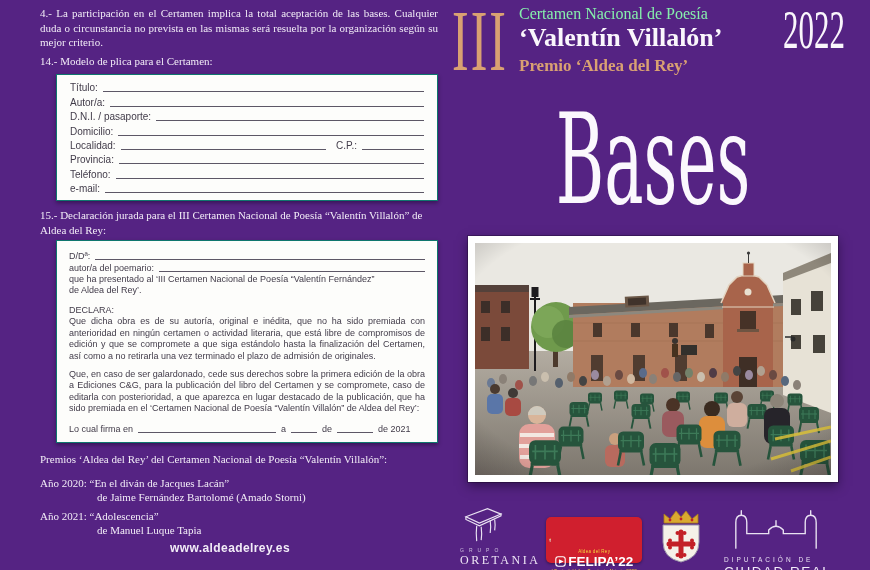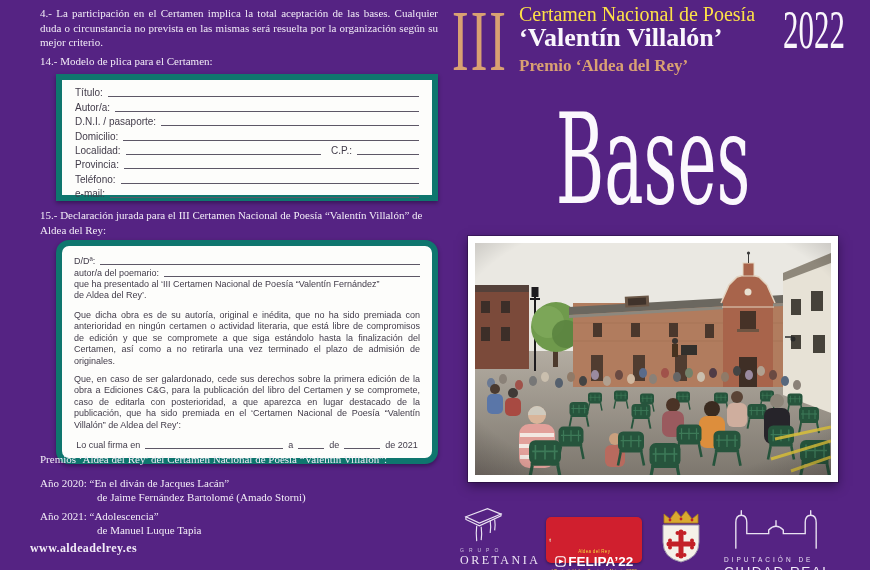--- a/index.html
+++ b/index.html
@@ -8,48 +8,48 @@
     background:#552383;
     font-family:"Liberation Serif",serif;
   }
   .abs{position:absolute;}
   .wtxt{color:#f2ecf7;}
   .just{text-align:justify;}
 
   
   .clause{font-size:11px;line-height:1.32;}
   .whitebox{
-    background:#fdfdfb;border:6px solid #0f766e;box-sizing:border-box;
+    background:#fdfdfb;border:1px solid #0f766e;box-sizing:border-box;
     box-shadow:0 2px 4px rgba(20,5,35,.45);
     font-family:"Liberation Sans",sans-serif;color:#413b49;
   }
   .frow{display:flex;align-items:flex-end;height:14.4px;}
   .frow .lbl{font-size:10px;line-height:13px;white-space:nowrap;}
   .fill{flex:1;border-bottom:1px solid #5d5766;height:2px;margin-left:5px;margin-bottom:2px;}
   .fill.cpfill{flex:0 0 62px;}
   .cplbl{font-size:10px;line-height:13px;margin-left:10px;white-space:nowrap;}
 
-  .decl{font-size:9px;line-height:1.27;border-radius:13px;}
+  .decl{font-size:9px;line-height:1.27;}
   .decl .frow{height:12.5px;}
   .decl .lbl{font-size:9px;line-height:11px;}
   .decl p{margin:0 0 7px 0;}
-  .sigrow{display:flex;align-items:flex-end;height:13px;justify-content:center;}
+  .sigrow{display:flex;align-items:flex-end;height:13px;}
   .sigrow span.t{font-size:9px;line-height:11px;white-space:nowrap;}
   .sigfill{border-bottom:1px solid #5d5766;height:2px;margin:0 5px 2px 5px;}
 
   .award{font-size:11px;line-height:1.3;}
   .award .a2{padding-left:57px;}
-  .website{font-family:Liberation Serif, serif;font-weight:bold;font-size:12px;letter-spacing:.4px;}
+  .website{font-family:Liberation Sans, sans-serif;font-weight:bold;font-size:12px;letter-spacing:.4px;text-align:center;}
 
   
   .numeral{
     color:#d9a172;font-size:50px;line-height:42px;letter-spacing:2px;
     transform:scaleY(1.72);transform-origin:top left;font-weight:normal;
   }
-  .h-line1{color:#fde047;font-size:20px;line-height:20px;}
+  .h-line1{color:#86efac;font-size:16px;line-height:20px;}
   .h-line2{color:#faf6fc;font-size:26px;line-height:28px;font-weight:bold;}
   .h-line3{color:#d9a172;font-size:17px;line-height:28px;font-weight:bold;}
   .year{
     color:#faf6fc;font-size:31px;line-height:26px;
     transform:scaleY(1.8);transform-origin:top left;
   }
   .bases{
     color:#fbf8fd;font-size:66px;line-height:52px;text-align:center;
     transform:scaleY(1.9);transform-origin:top center;
     font-family:"DejaVu Serif","Liberation Serif",serif;
@@ -132,20 +132,21 @@
       <span class="lbl">D/Dª:</span>
         <span class="fill"></span>
     </div>
     <div class="frow">
       <span class="lbl">autor/a del poemario:</span>
         <span class="fill"></span>
     </div>
     <div>que ha presentado al ‘III Certamen Nacional de Poesía “Valentín Fernández”</div>
     <div>de Aldea del Rey’.</div>
     <div style="height:8px;"></div>
+    <div>DECLARA:</div>
     <p class="just">Que dicha obra es de su autoría, original e inédita, que no ha sido premiada con anterioridad en ningún certamen o actividad literaria, que está libre de compromisos de edición y que se compromete a que siga estándolo hasta la finalización del Certamen, así como a no retirarla una vez terminado el plazo de admisión de originales.</p>
     <p class="just">Que, en caso de ser galardonado, cede sus derechos sobre la primera edición de la obra a Ediciones C&amp;G, para la publicación del libro del Certamen y se compromete, caso de editarla con posterioridad, a que aparezca en lugar destacado de la publicación, que ha sido premiada en el ‘Certamen Nacional de Poesía “Valentín Villalón” de Aldea del Rey’:</p>
     <div class="sigrow">
       <span class="t">Lo cual firma en</span>
       <span class="sigfill" style="width:138px;"></span>
       <span class="t">a</span>
       <span class="sigfill" style="width:26px;"></span>
       <span class="t">de</span>
       <span class="sigfill" style="width:36px;"></span>
       <span class="t">de 2021</span>

